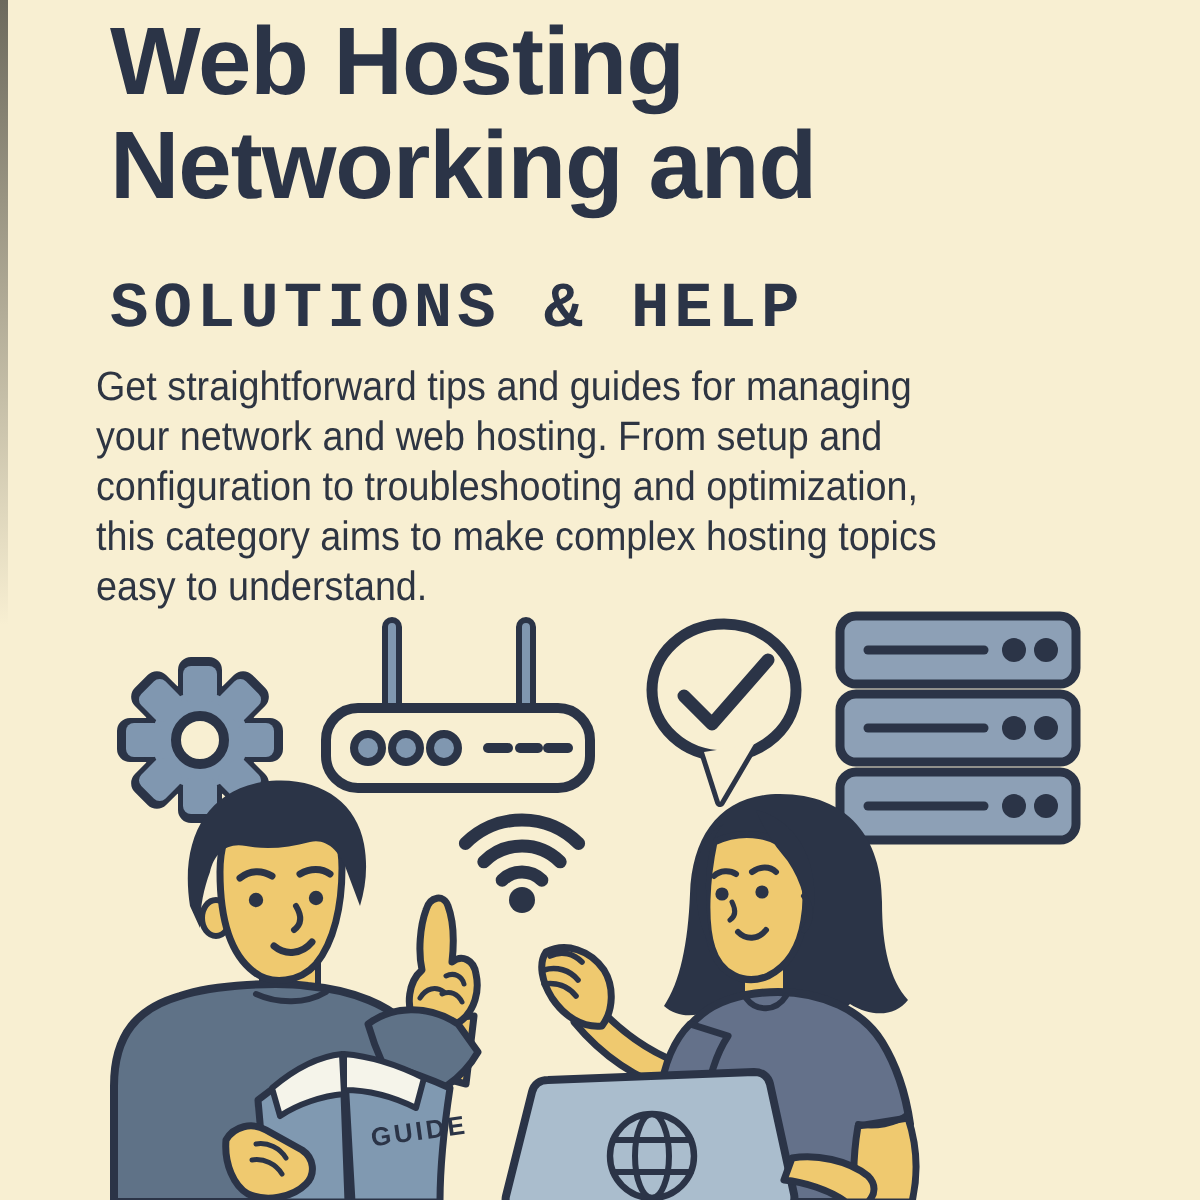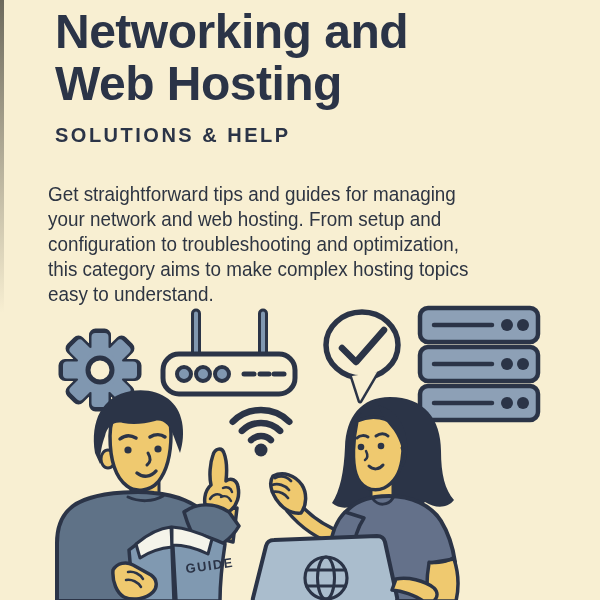--- a/index.html
+++ b/index.html
@@ -12,23 +12,24 @@
     position:absolute; left:0; top:0; width:4px; height:340px;
     background:linear-gradient(to bottom, rgba(84,82,72,.85), rgba(84,82,72,0) 92%);
     pointer-events:none;
   }
   .h1{
     position:absolute; left:55px; top:6px;
     font-size:48px; font-weight:bold; line-height:52px;
     color:var(--ink,#2b3447); letter-spacing:-0.5px;
   }
   .subtitle{
-    position:absolute; left:55px; top:124px;
-    font-size:20px; font-weight:bold; letter-spacing:2.5px;
+    position:absolute; left:55px; top:136px;
+    font-size:32px; font-weight:bold; letter-spacing:2.5px;
     color:var(--ink,#2b3447);
+    font-family:Liberation Mono, monospace;
   }
   .para{
     position:absolute; left:48px; top:181px;
     font-size:20.5px; line-height:25px; color:#2e3542;
     transform:scaleX(.92); transform-origin:left top;
   }
   .para .line{white-space:nowrap;}
   #illu{position:absolute; left:0; top:300px;}
   
   .os{stroke:var(--outline,#2b3447); stroke-linejoin:round; stroke-linecap:round;}
@@ -50,22 +51,22 @@
     fill:var(--outline,#2b3447);
   }
 </style>
 </head>
 <body>
 
 <div id="poster">
   <div id="left-shade"></div>
 
   <div class="h1">
+    <div>Web Hosting</div>
     <div>Networking and</div>
-    <div>Web Hosting</div>
   </div>
 
   <div class="subtitle">SOLUTIONS &amp; HELP</div>
 
   <div class="para">
     <div class="line">Get straightforward tips and guides for managing</div>
     <div class="line">your network and web hosting. From setup and</div>
     <div class="line">configuration to troubleshooting and optimization,</div>
     <div class="line">this category aims to make complex hosting topics</div>
     <div class="line">easy to understand.</div>

